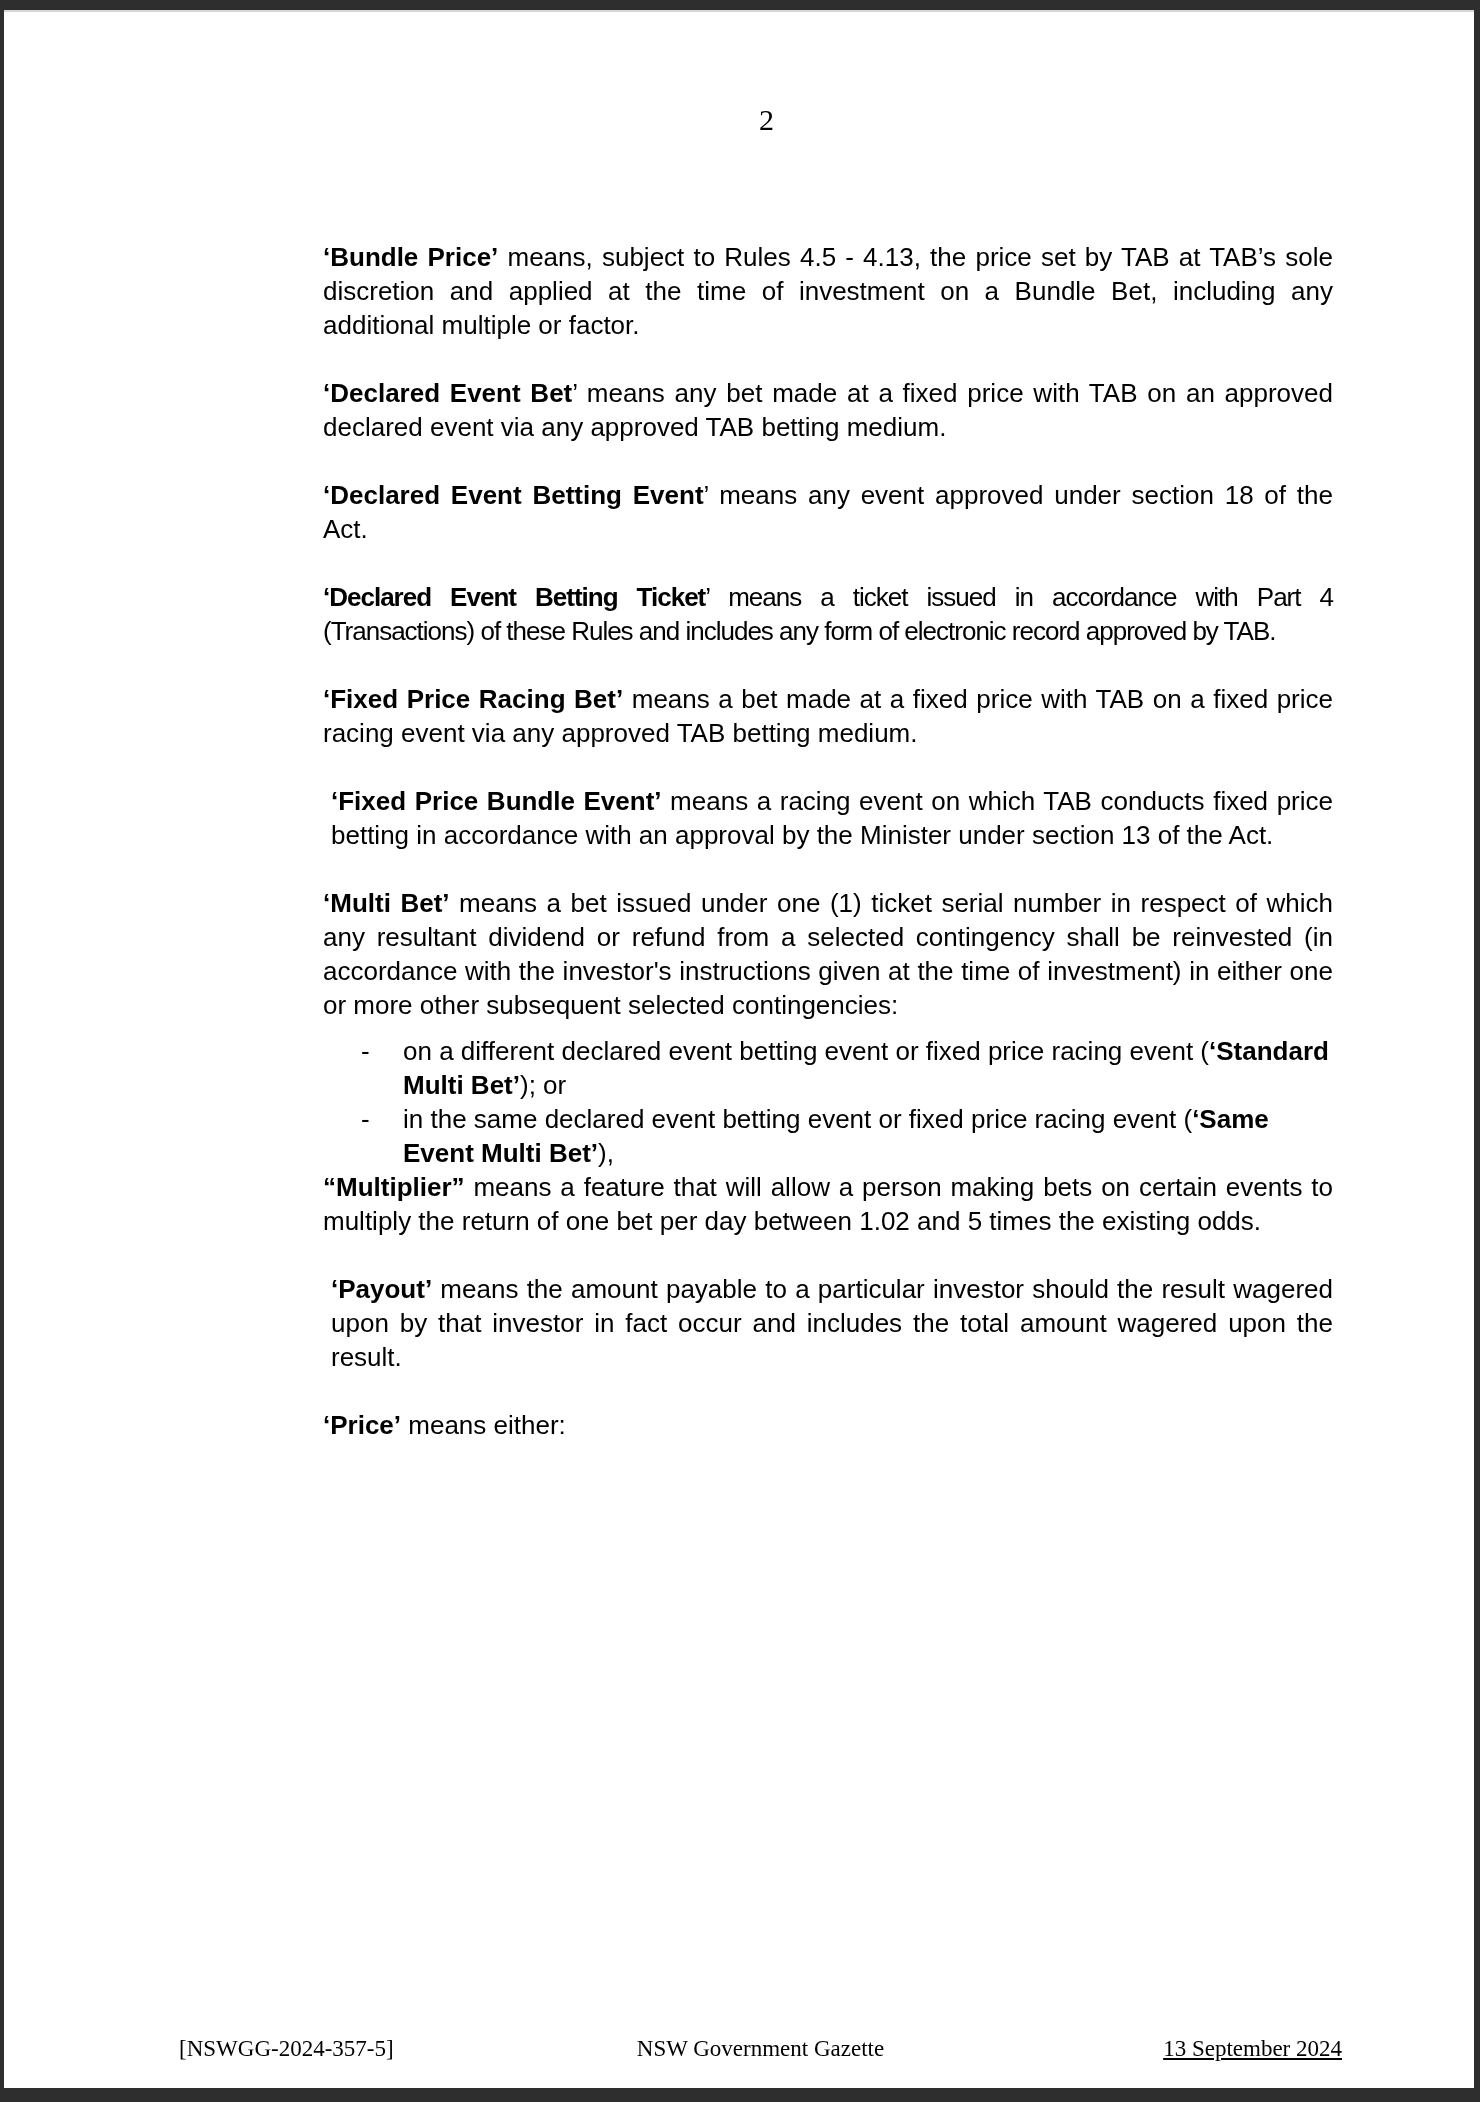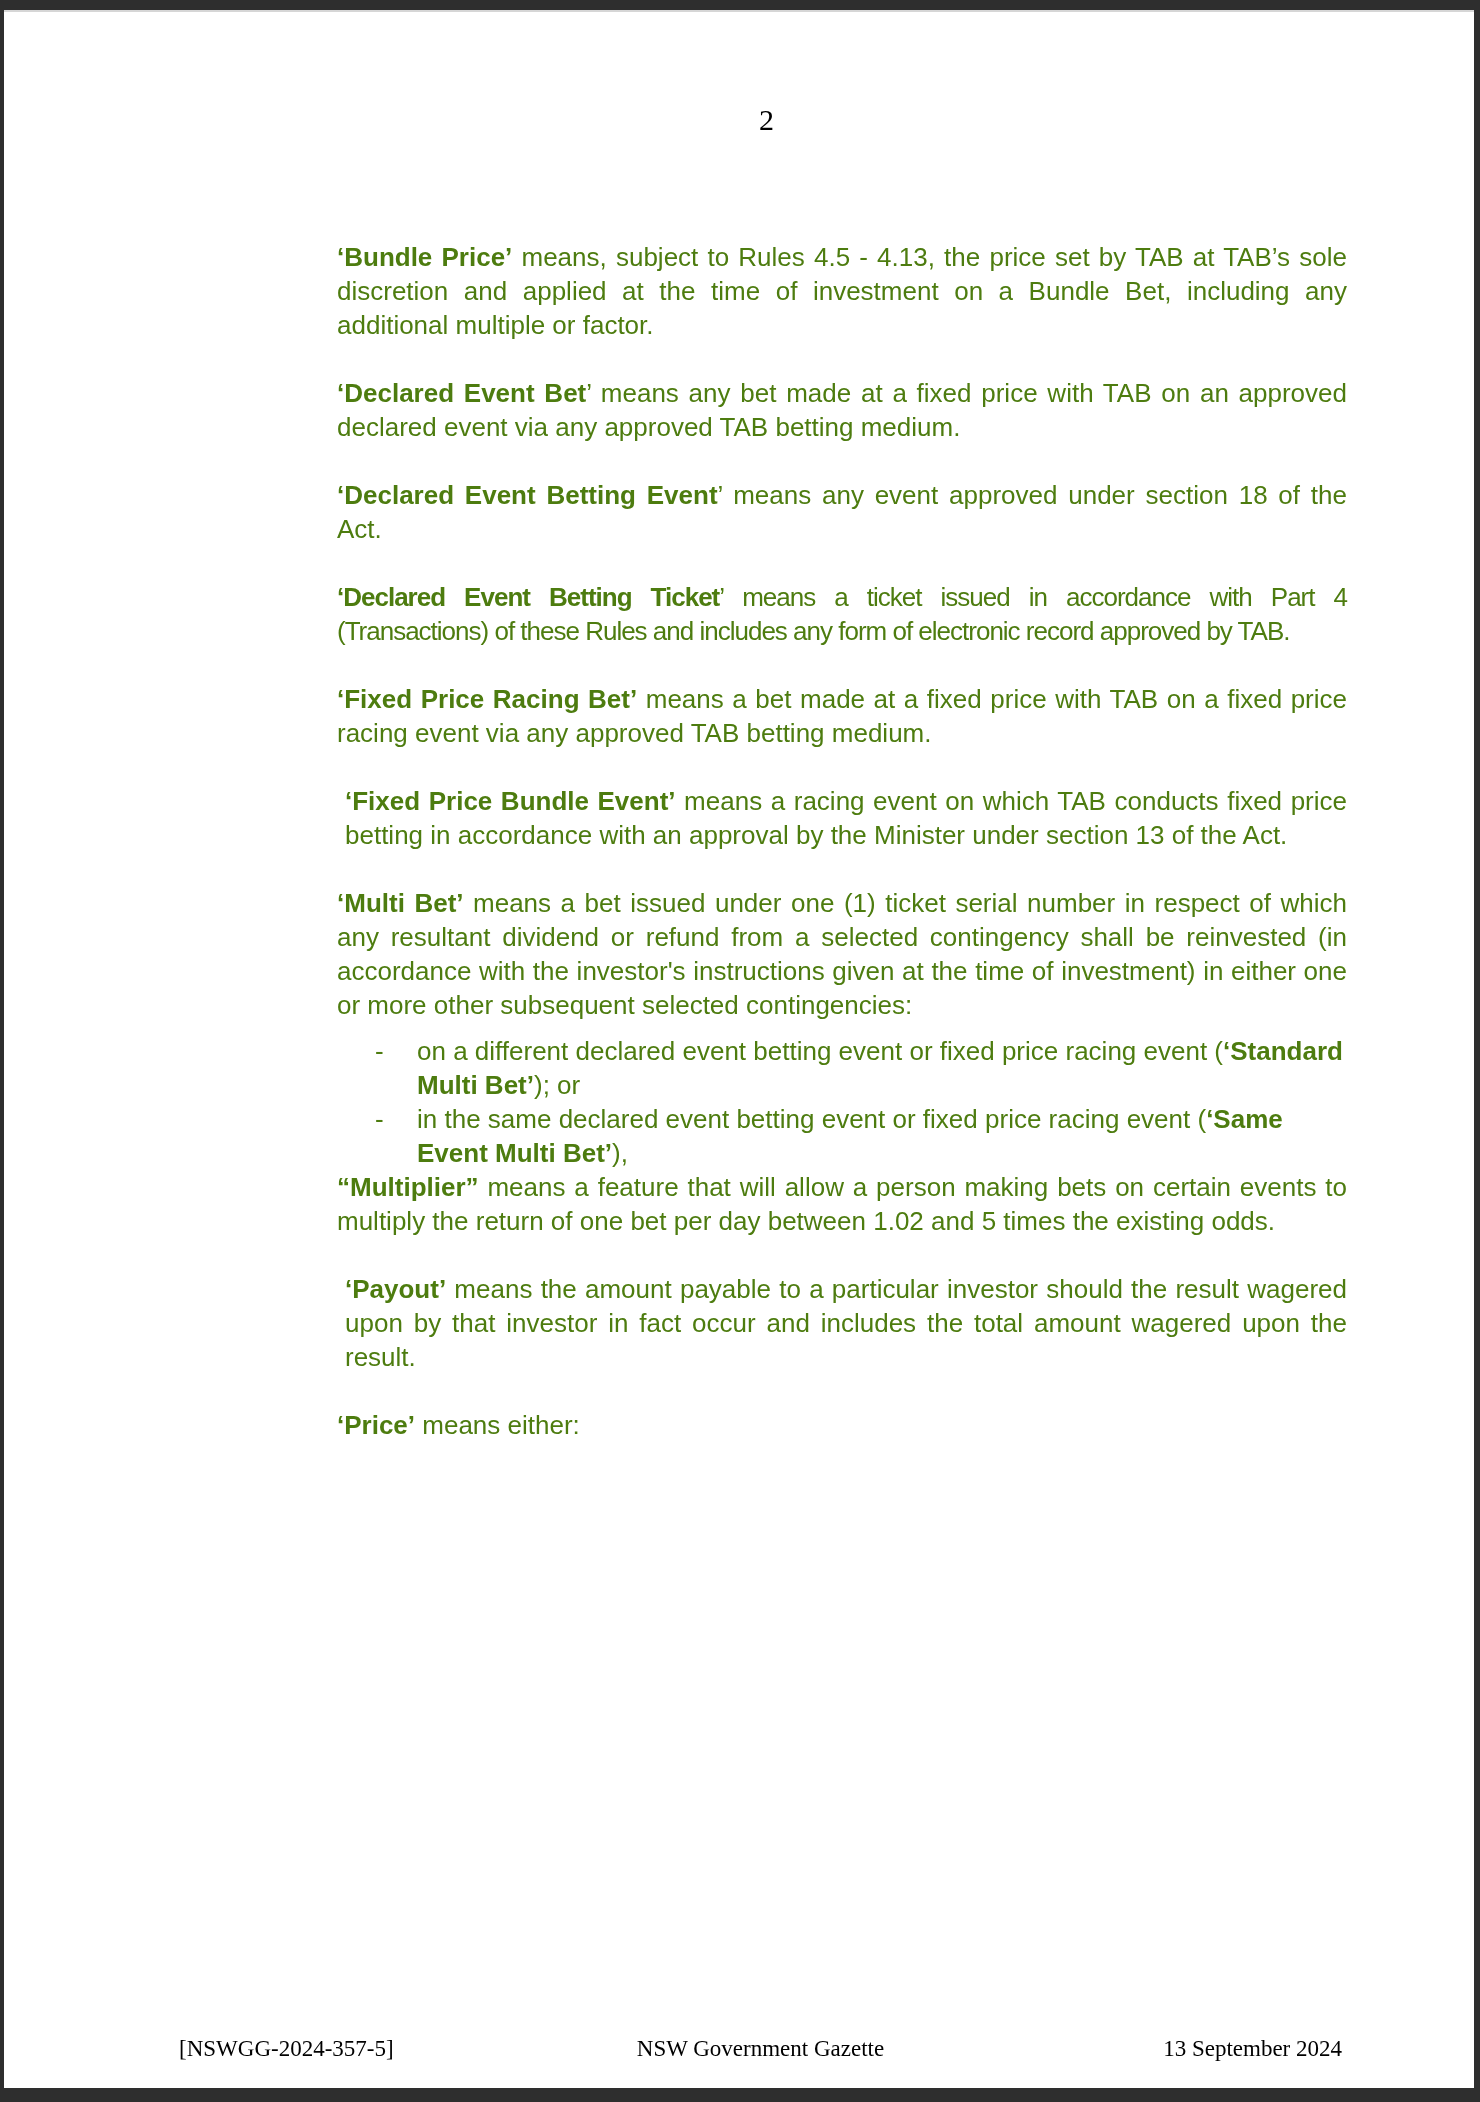--- a/index.html
+++ b/index.html
@@ -29,27 +29,27 @@
     width: 100%;
     box-sizing: border-box;
     padding-left: 55px;
     text-align: center;
     font-family: "Liberation Serif", serif;
     font-size: 30px;
     color: #000000;
   }
   .doc-body {
     position: absolute;
-    left: 333px;
+    left: 319px;
     top: 228px;
     width: 1010px;
     font-family: "Liberation Sans", sans-serif;
     font-size: 26px;
     line-height: 34px;
-    color: #4d7c0f;
+    color: #000000;
   }
   .para {
     margin: 0 0 34px 0;
     text-align: justify;
   }
   .para.tight { margin-bottom: 12px; }
   .para.narrow { letter-spacing: -1px; }
   .para.indent { padding-left: 8px; }
   .bold { font-weight: bold; }
   .bullets {
@@ -71,21 +71,21 @@
     right: 132px;
     top: 2024px;
     display: grid;
     grid-template-columns: 1fr auto 1fr;
     font-family: "Liberation Serif", serif;
     font-size: 23px;
     color: #000000;
   }
   .footer .f-left  { text-align: left; }
   .footer .f-center{ text-align: center; }
-  .footer .f-right { text-align: right; }
+  .footer .f-right { text-align: right; text-decoration: underline; }
 </style>
 </head>
 <body>
 
 <div class="page">
 
   <div class="page-number">2</div>
 
   <div class="doc-body">
       <p class="para"><span class="bold">‘Bundle Price’</span><span> means, subject to Rules 4.5 - 4.13, the price set by TAB at TAB’s sole discretion and applied at the time of investment on a Bundle Bet, including any additional multiple or factor.</span></p>

